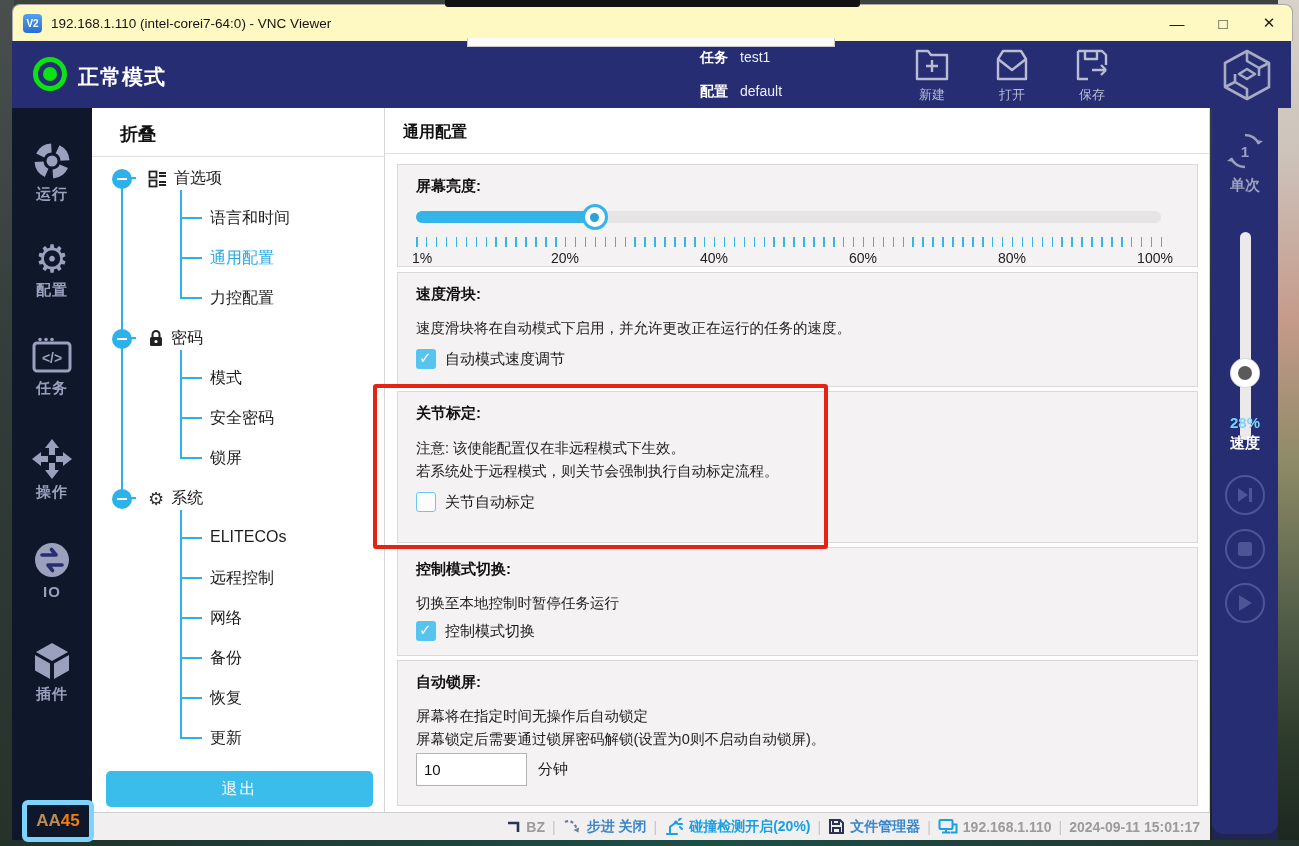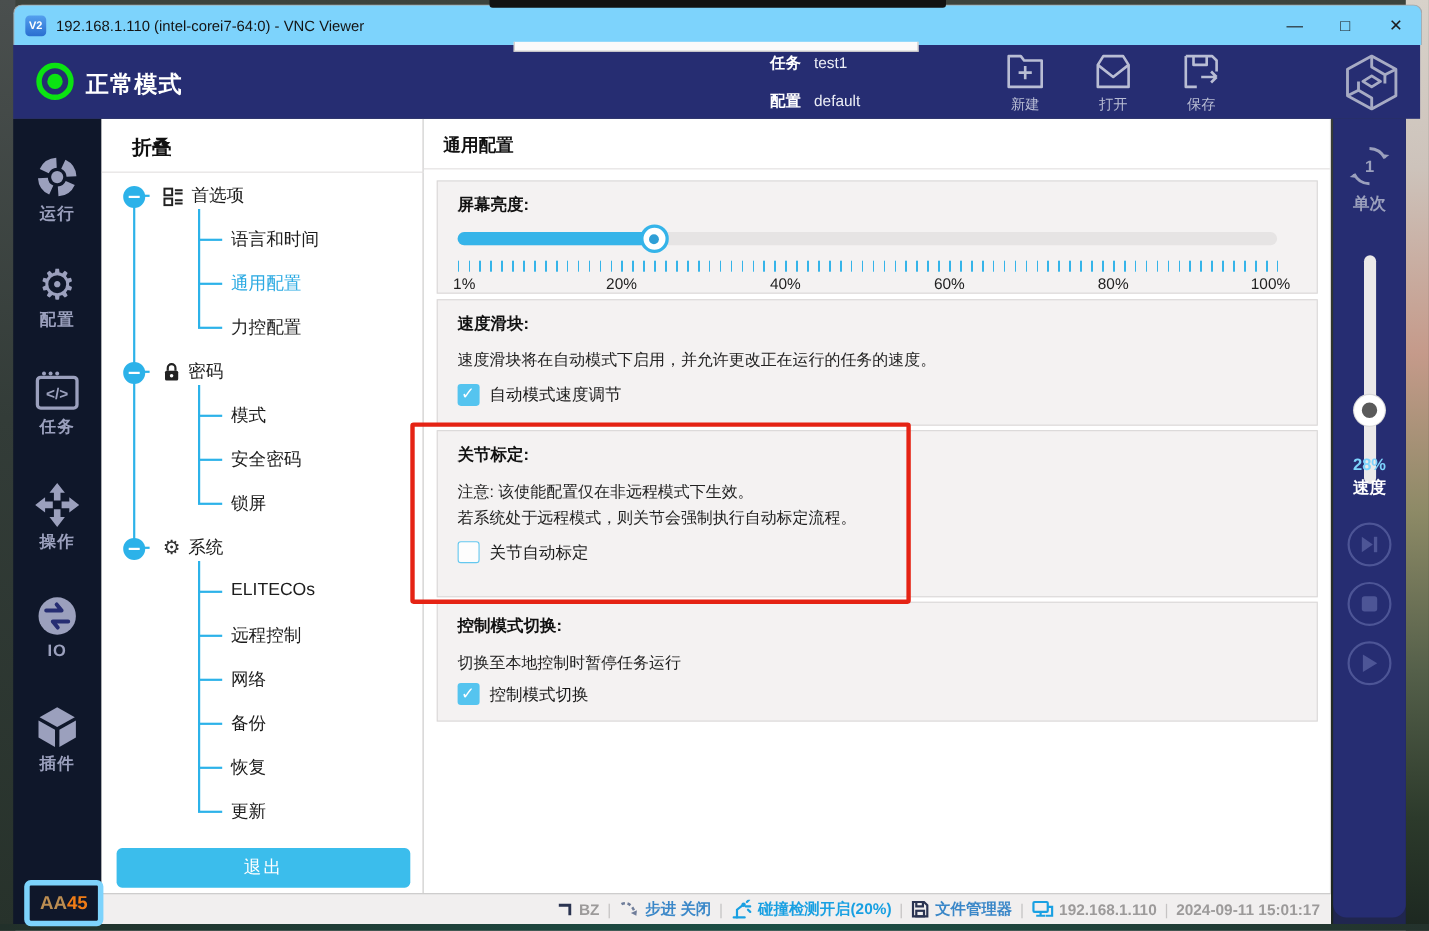--- a/index.html
+++ b/index.html
@@ -9,21 +9,21 @@
     background:linear-gradient(180deg,#3c423c 0%,#2c332c 40%,#1d2620 100%);
   }
   .abs{position:absolute;}
   
   .desktop-right{left:1278px;top:0;width:21px;height:846px;
     background:linear-gradient(180deg,#d8d2ca 0%,#cdc3bb 18%,#c59a8a 38%,#8d8a66 55%,#55604a 72%,#2c3a2b 88%,#1c2720 100%);}
   .desktop-bottom{left:0;top:840px;width:1299px;height:6px;background:linear-gradient(90deg,#22302a,#1b4f46 55%,#24322c);}
   .desktop-left{left:0;top:0;width:14px;height:846px;background:linear-gradient(180deg,#4a4f4e,#333c38 45%,#27322b);}
   
   .vnc-toolbar-tab{left:445px;top:0;width:415px;height:7px;background:#121212;border-radius:0 0 3px 3px;z-index:6;}
-  .titlebar{left:12px;top:4px;width:1279px;height:36px;background:#7dd3fc;border:1px solid #a9a7a7;border-bottom:none;
+  .titlebar{left:12px;top:4px;width:1279px;height:36px;background:#fef9c3;border:1px solid #a9a7a7;border-bottom:none;
     border-radius:8px 8px 0 0;z-index:5;display:flex;align-items:center;text-align:right;}
   .titlebar-droptab{left:467px;top:38px;width:366px;height:8px;background:#fbfafa;border:1px solid #c9c7c7;border-top:none;z-index:6;}
   .vnc-badge{width:19px;height:19px;margin-left:10px;border-radius:4px;background:linear-gradient(180deg,#54a0ee,#2a6ed0);
     color:#fff;font-size:10px;font-weight:bold;display:flex;align-items:center;justify-content:center;}
   .title-text{margin-left:9px;font-size:13.5px;color:#141414;}
   .win-controls{margin-left:auto;display:flex;align-items:center;height:100%;}
   .win-btn{width:46px;height:100%;display:flex;align-items:center;justify-content:center;font-size:15px;color:#1c1c1c;}
   
   .topbar{left:12px;top:40px;width:1279px;height:68px;background:#262d72;z-index:4;}
   .mode-ind{position:absolute;left:21px;top:17px;width:34px;height:34px;border:5px solid #0be312;border-radius:50%;box-sizing:border-box;}
@@ -364,20 +364,27 @@
 
   <div class="sect" style="top:439px;height:109px;">
     <div class="stitle">控制模式切换:</div>
     <div class="sdesc" style="top:44px;">切换至本地控制时暂停任务运行</div>
     <div class="chk-row" style="top:73px;">
       <div class="chk checked"></div>
       <span class="clbl">控制模式切换</span>
     </div>
   </div>
 
+  <div class="sect" style="top:552px;height:146px;">
+    <div class="stitle">自动锁屏:</div>
+    <div class="sdesc" style="top:44px;">屏幕将在指定时间无操作后自动锁定</div>
+    <div class="sdesc" style="top:67px;">屏幕锁定后需要通过锁屏密码解锁(设置为0则不启动自动锁屏)。</div>
+    <input class="lock-input" value="10" style="">
+    <span class="lock-unit">分钟</span>
+  </div>
 </div>
 
 <div class="abs red-box"></div>
 
 <div class="abs right-rail-bg"></div>
 <div class="abs right-sidebar">
   <div class="rs-center" style="top:20px;">
     <span>
       <svg width="46" height="46" viewBox="0 0 46 46">
         <path d="M23 7 a16 16 0 0 1 14 9" fill="none" stroke="#9ba0bd" stroke-width="2.6"></path>

